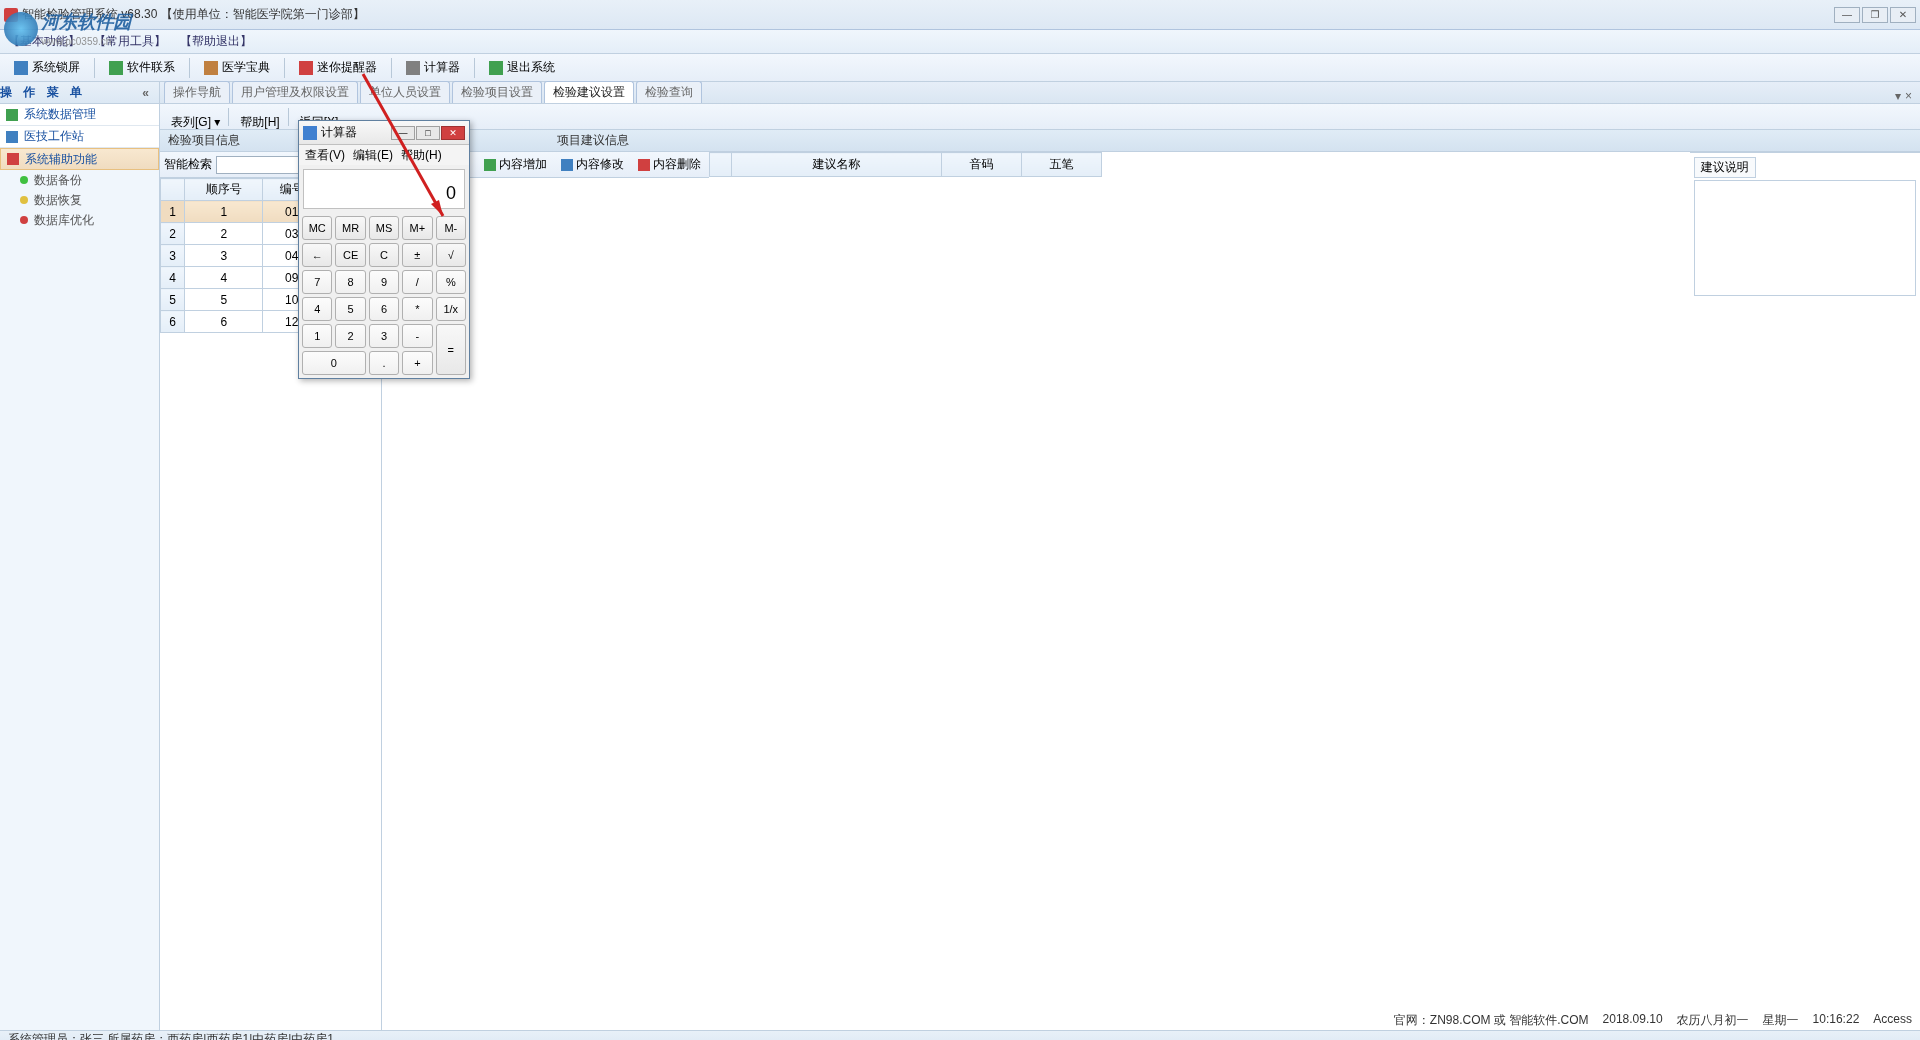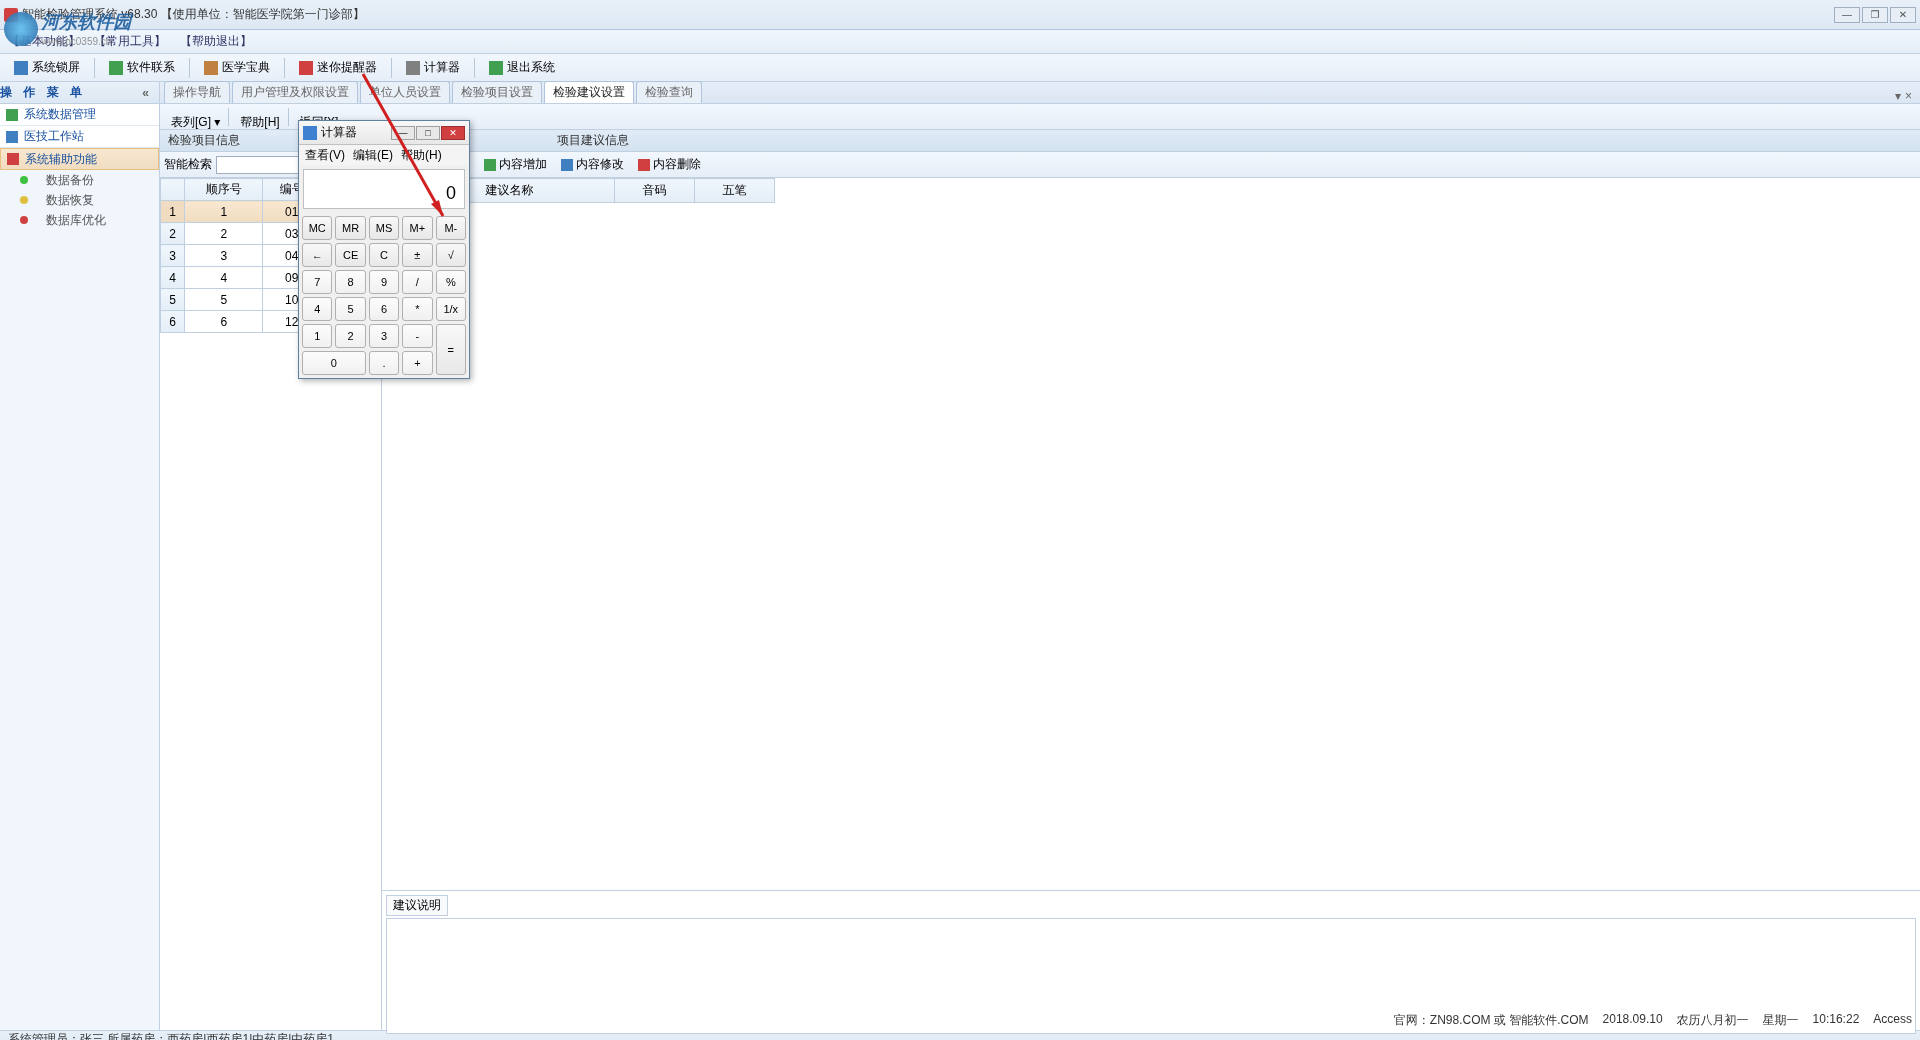--- a/index.html
+++ b/index.html
@@ -29,21 +29,21 @@
 
 .sidebar { width: 160px; background: #f0f6fc; border-right: 1px solid #c0d0e0; display: flex; flex-direction: column; }
 .sidebar-header { height: 22px; background: linear-gradient(#e8f0f8, #dce8f4); display: flex; align-items: center; justify-content: flex-start; border-bottom: 1px solid #c0d0e0; color: #1850a0; font-weight: bold; letter-spacing: 4px; position: relative; }
 .sidebar-header .collapse { position: absolute; right: 6px; color: #666; }
 .sidebar-item { height: 22px; display: flex; align-items: center; padding: 0 6px; gap: 6px; background: #fff; border-bottom: 1px solid #e0e8f0; color: #1850a0; }
 .sidebar-item.sel { background: linear-gradient(#f8e8d0, #f0dcc0); border: 1px solid #e8c080; }
 .sidebar-item .side-icon { width: 12px; height: 12px; display: inline-block; }
 .ico-db { background: #40a050; }
 .ico-doc { background: #4080c0; }
 .ico-gear { background: #d04040; }
-.sidebar-sub { padding-left: 20px; height: 20px; display: flex; align-items: center; gap: 18px; color: #555; }
+.sidebar-sub { padding-left: 20px; height: 20px; display: flex; align-items: center; gap: 6px; color: #555; }
 .sidebar-sub .bullet { width: 8px; height: 8px; border-radius: 50%; }
 .bullet.g { background: #40c040; }
 .bullet.y { background: #e0c040; }
 .bullet.r { background: #d04040; }
 
 .content { flex: 1; display: flex; flex-direction: column; background: #fff; }
 .tabs-row { height: 22px; background: linear-gradient(#e6eef8, #dae6f2); display: flex; align-items: flex-end; padding: 0 4px; border-bottom: 1px solid #c0d0e0; }
 .tab { padding: 2px 8px; border: 1px solid #b0c4de; border-bottom: none; margin-right: 2px; border-radius: 3px 3px 0 0; background: #eaf0f8; color: #666; }
 .tab.active { background: #fff; color: #222; }
 .tabs-row .tab-close { margin-left: auto; display: flex; gap: 4px; padding: 0 4px; color: #666; }
@@ -59,21 +59,21 @@
 .search-row { height: 26px; background: linear-gradient(#f2f7fd, #e6eef8); display: flex; align-items: center; padding: 0 4px; gap: 4px; border-bottom: 1px solid #c0d0e0; }
 .search-row input { border: 1px solid #a0b0c0; height: 18px; width: 150px; padding: 0 3px; }
 
 .grid { border-collapse: collapse; width: 100%; }
 .grid th, .grid td { border: 1px solid #c0d0e0; padding: 2px 4px; text-align: center; background: #fff; }
 .grid th { background: linear-gradient(#f0f6fc, #e4eef8); font-weight: normal; }
 .grid tr.sel td { background: linear-gradient(#f8e8d0, #f0dcc0); }
 .grid .row-header { background: linear-gradient(#f0f6fc, #e4eef8); width: 24px; }
 .grid td.row-header.sel { background: #f0dcc0; }
 
-.right-panel { flex: 1; display: flex; flex-direction: column; }
+.right-panel { flex: 1; display: flex; flex-direction: row; }
 .action-bar { height: 26px; background: linear-gradient(#f2f7fd, #e6eef8); border-bottom: 1px solid #c0d0e0; display: flex; align-items: center; padding: 0 8px; gap: 14px; }
 .action-bar .act { display: flex; align-items: center; gap: 3px; }
 .act .xico { width: 12px; height: 12px; display: inline-block; }
 .x-green { background: #40a050; }
 .x-blue { background: #4080c0; }
 .x-red { background: #d04040; }
 
 .filter-row { height: 24px; display: flex; align-items: center; padding: 0 8px; gap: 12px; border-bottom: 1px solid #e0e8f0; color: #555; }
 .filter-row input { border: 1px solid #c0d0e0; height: 18px; width: 180px; }
 

